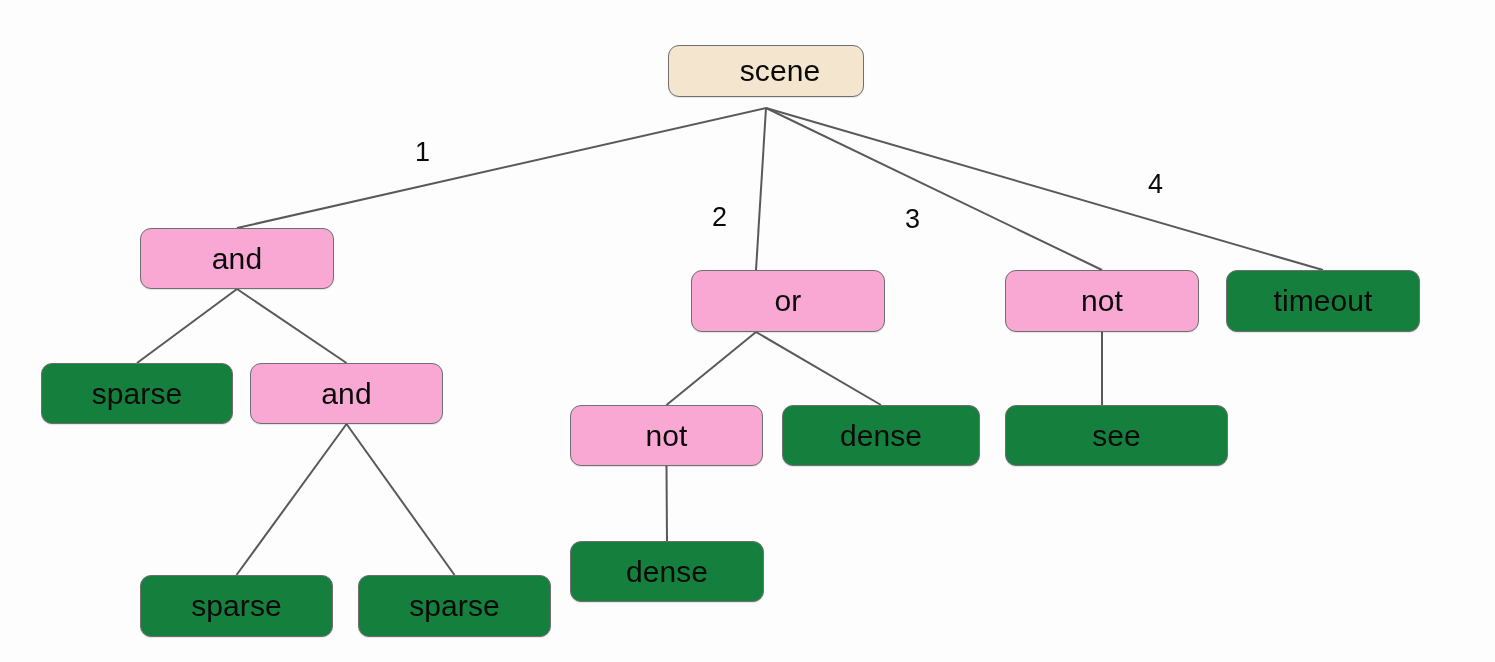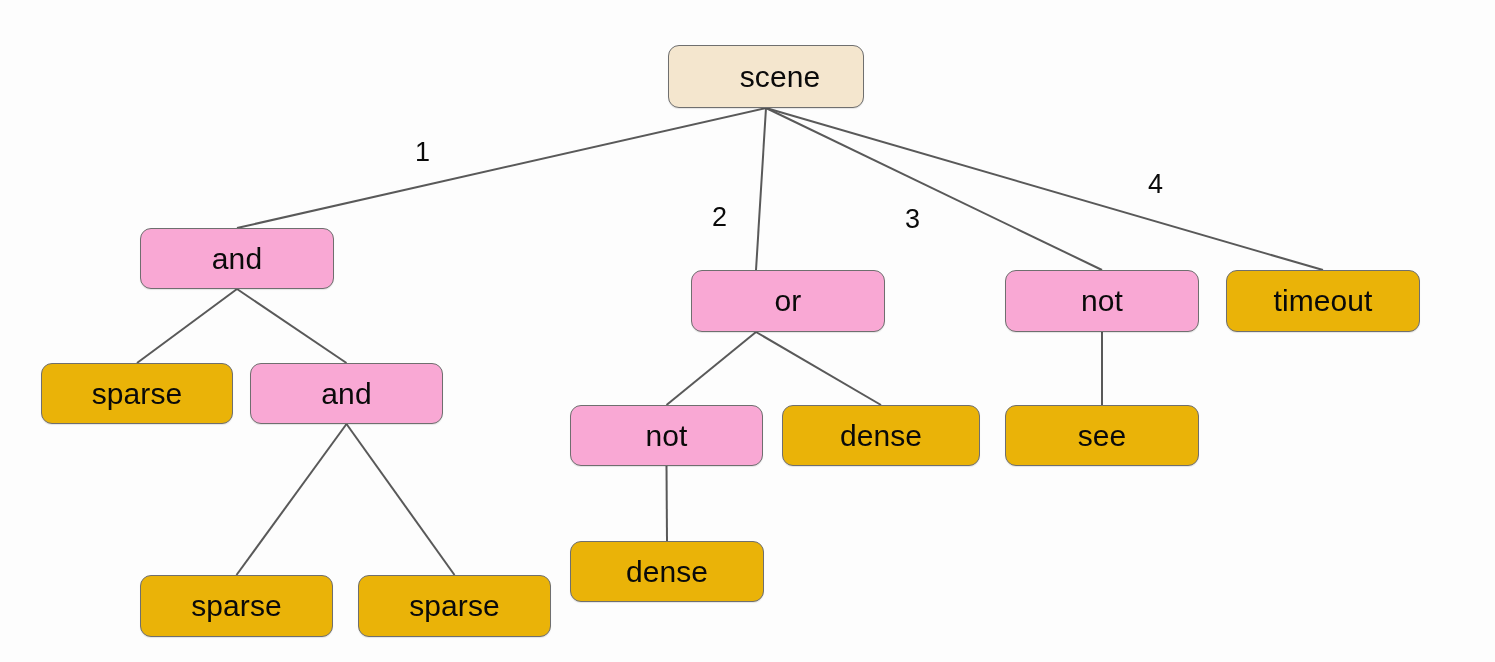--- a/index.html
+++ b/index.html
@@ -31,21 +31,21 @@
     align-items: center;
     justify-content: center;
     font-size: 30px;
     color: #0a0a0a;
     letter-spacing: 0.1px;
     line-height: 1;
     box-shadow: 0 1px 1px rgba(0,0,0,0.10);
   }
   .node-root   { background: #f4e6ce; }
   .node-op     { background: #f9a8d4; }
-  .node-term   { background: #eab308; }
+  .node-term   { background: #15803d; }
   .edge-label {
     position: absolute;
     font-size: 27px;
     color: #0a0a0a;
     line-height: 1;
     white-space: nowrap;
   }
 </style>
 </head>
 <body>
@@ -59,21 +59,21 @@
       <line x1="237" y1="289" x2="137" y2="363" stroke="#595959" stroke-width="2"></line>
       <line x1="237" y1="289" x2="346.5" y2="363" stroke="#595959" stroke-width="2"></line>
       <line x1="346.5" y1="424" x2="236.5" y2="575" stroke="#595959" stroke-width="2"></line>
       <line x1="346.5" y1="424" x2="454.5" y2="575" stroke="#595959" stroke-width="2"></line>
       <line x1="756" y1="332" x2="666.5" y2="405" stroke="#595959" stroke-width="2"></line>
       <line x1="756" y1="332" x2="881" y2="405" stroke="#595959" stroke-width="2"></line>
       <line x1="666.5" y1="466" x2="667" y2="541" stroke="#595959" stroke-width="2"></line>
       <line x1="1102" y1="332" x2="1102" y2="405" stroke="#595959" stroke-width="2"></line>
     </svg>
   <div id="node-layer">
-      <div class="node node-root" style="left: 668px; top: 45px; width: 196px; height: 63px; padding-left: 28px;">
+      <div class="node node-root" style="left: 668px; top: 45px; width: 196px; height: 52px; padding-left: 28px;">
         <span>scene</span>
       </div>
       <div class="node node-op" style="left: 140px; top: 228px; width: 194px; height: 61px;">
         <span>and</span>
       </div>
       <div class="node node-op" style="left: 691px; top: 270px; width: 194px; height: 62px;">
         <span>or</span>
       </div>
       <div class="node node-op" style="left: 1005px; top: 270px; width: 194px; height: 62px;">
         <span>not</span>
@@ -86,21 +86,21 @@
       </div>
       <div class="node node-op" style="left: 250px; top: 363px; width: 193px; height: 61px;">
         <span>and</span>
       </div>
       <div class="node node-op" style="left: 570px; top: 405px; width: 193px; height: 61px;">
         <span>not</span>
       </div>
       <div class="node node-term" style="left: 782px; top: 405px; width: 198px; height: 61px;">
         <span>dense</span>
       </div>
-      <div class="node node-term" style="left: 1005px; top: 405px; width: 194px; height: 61px;">
+      <div class="node node-term" style="left: 1005px; top: 405px; width: 223px; height: 61px;">
         <span>see</span>
       </div>
       <div class="node node-term" style="left: 570px; top: 541px; width: 194px; height: 61px;">
         <span>dense</span>
       </div>
       <div class="node node-term" style="left: 140px; top: 575px; width: 193px; height: 62px;">
         <span>sparse</span>
       </div>
       <div class="node node-term" style="left: 358px; top: 575px; width: 193px; height: 62px;">
         <span>sparse</span>

